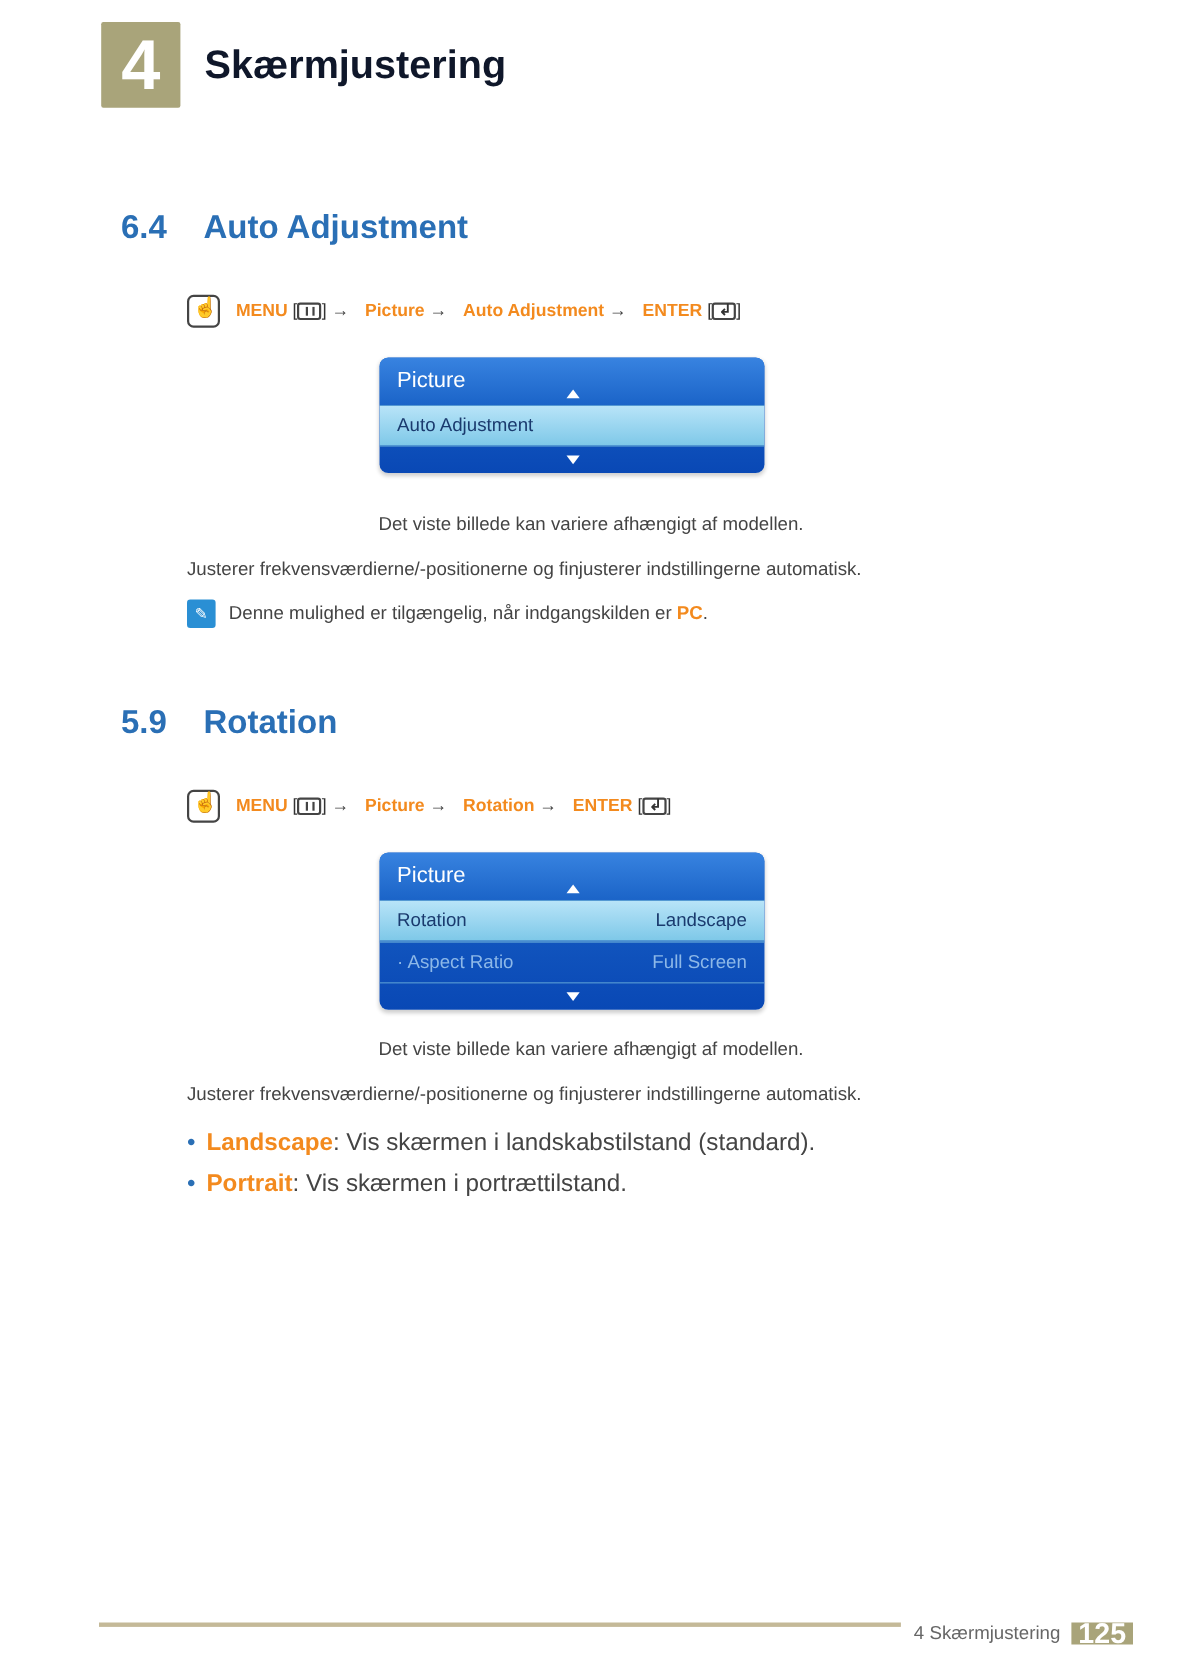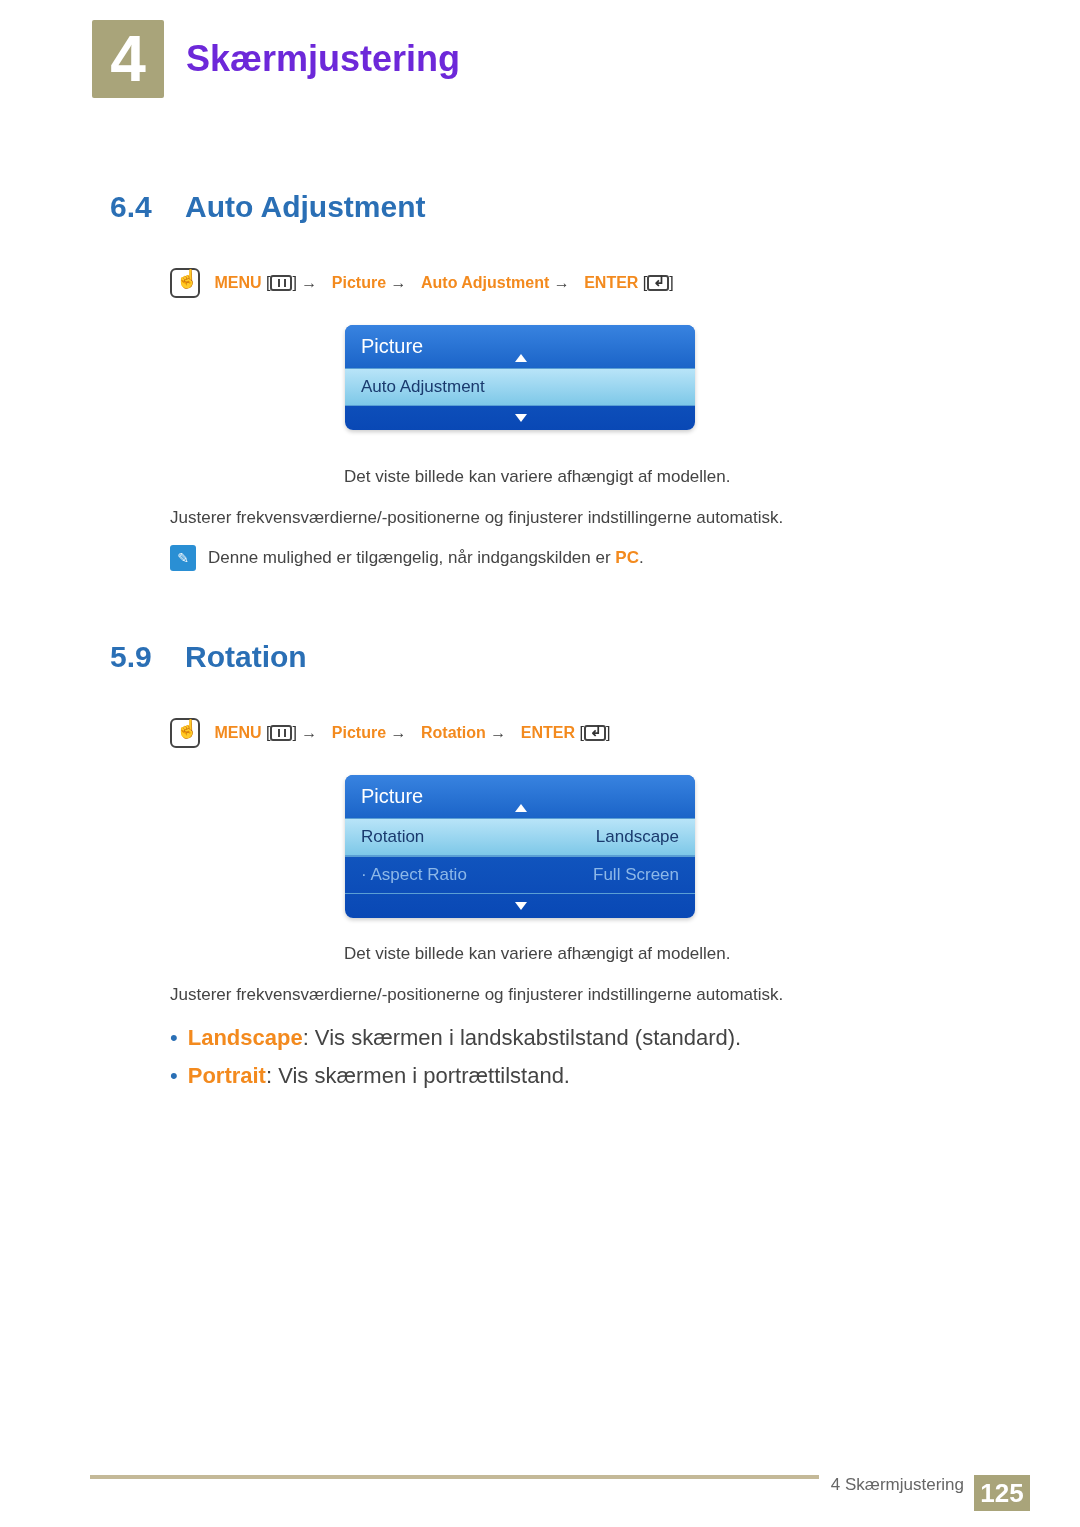--- a/index.html
+++ b/index.html
@@ -1,20 +1,20 @@
 <!DOCTYPE html>
 <html><head>
 <meta charset="utf-8">
 <style>
   * { margin: 0; padding: 0; box-sizing: border-box; }
   body { font-family: Arial, Helvetica, sans-serif; background: #fff; width: 1080px; height: 1527px; position: relative; color: #333; }
 
   .header-box { position: absolute; top: 20px; left: 92px; width: 72px; height: 78px; background: #a9a47a; display: flex; align-items: center; justify-content: center; border-radius: 2px; }
   .header-num { color: #fff; font-size: 64px; font-weight: bold; }
-  .header-title { position: absolute; top: 38px; left: 186px; color: #6d28d9; font-size: 36px; font-weight: bold; }
+  .header-title { position: absolute; top: 38px; left: 186px; color: #0f172a; font-size: 36px; font-weight: bold; }
 
   .sec-num { color: #2a6fb5; font-size: 30px; font-weight: bold; position: absolute; }
   .sec-title { color: #2a6fb5; font-size: 30px; font-weight: bold; position: absolute; }
 
   .hand-icon { display: inline-block; width: 30px; height: 30px; border: 2px solid #444; border-radius: 6px; position: relative; vertical-align: middle; }
   .hand-icon::after { content: "☝"; position: absolute; top: -2px; left: 4px; font-size: 18px; }
 
   .arrow { color: #444; font-weight: bold; }
 
   .menu-path { position: absolute; font-size: 16px; }
@@ -43,21 +43,21 @@
   .note-icon::after { content: "✎"; }
 
   .bullet-list { position: absolute; font-size: 22px; color: #444; }
   .bullet-list li { list-style: none; margin-bottom: 12px; }
   .bullet-list li::before { content: "•"; color: #2a6fb5; margin-right: 10px; }
   .bold-orange { color: #f38a1e; font-weight: bold; }
 
   .footer-bar { position: absolute; bottom: 16px; left: 90px; right: 0; height: 36px; display: flex; justify-content: flex-end; }
   .footer-line { flex: 1; height: 4px; background: #c4b998; margin-right: 12px; }
   .footer-text { font-size: 17px; color: #666; margin-right: 10px; }
-  .footer-page-box { width: 56px; height: 36px; background: #a9a47a; color: #fff; font-size: 26px; font-weight: bold; display: flex; align-items: center; justify-content: center; margin-right: 50px;}
+  .footer-page-box { width: 56px; height: 20px; background: #a9a47a; color: #fff; font-size: 26px; font-weight: bold; display: flex; align-items: center; justify-content: center; margin-right: 50px;}
 </style>
 </head>
 <body>
 
 <div class="header-box">
   <span class="header-num">4</span>
 </div>
 <div class="header-title">Skærmjustering</div>
 
 <div class="sec-num" style="top:190px; left:110px;">6.4</div>

